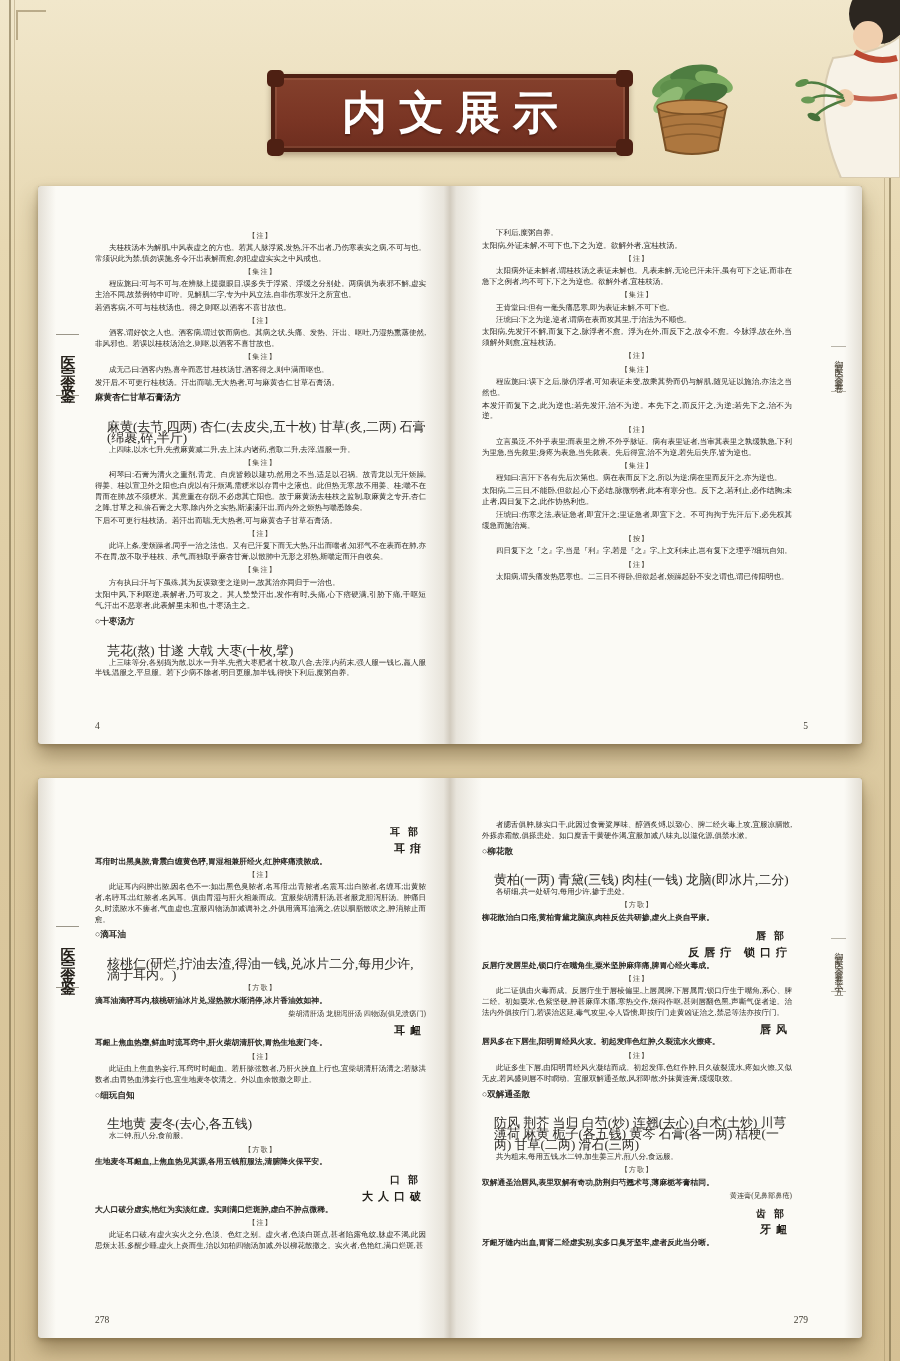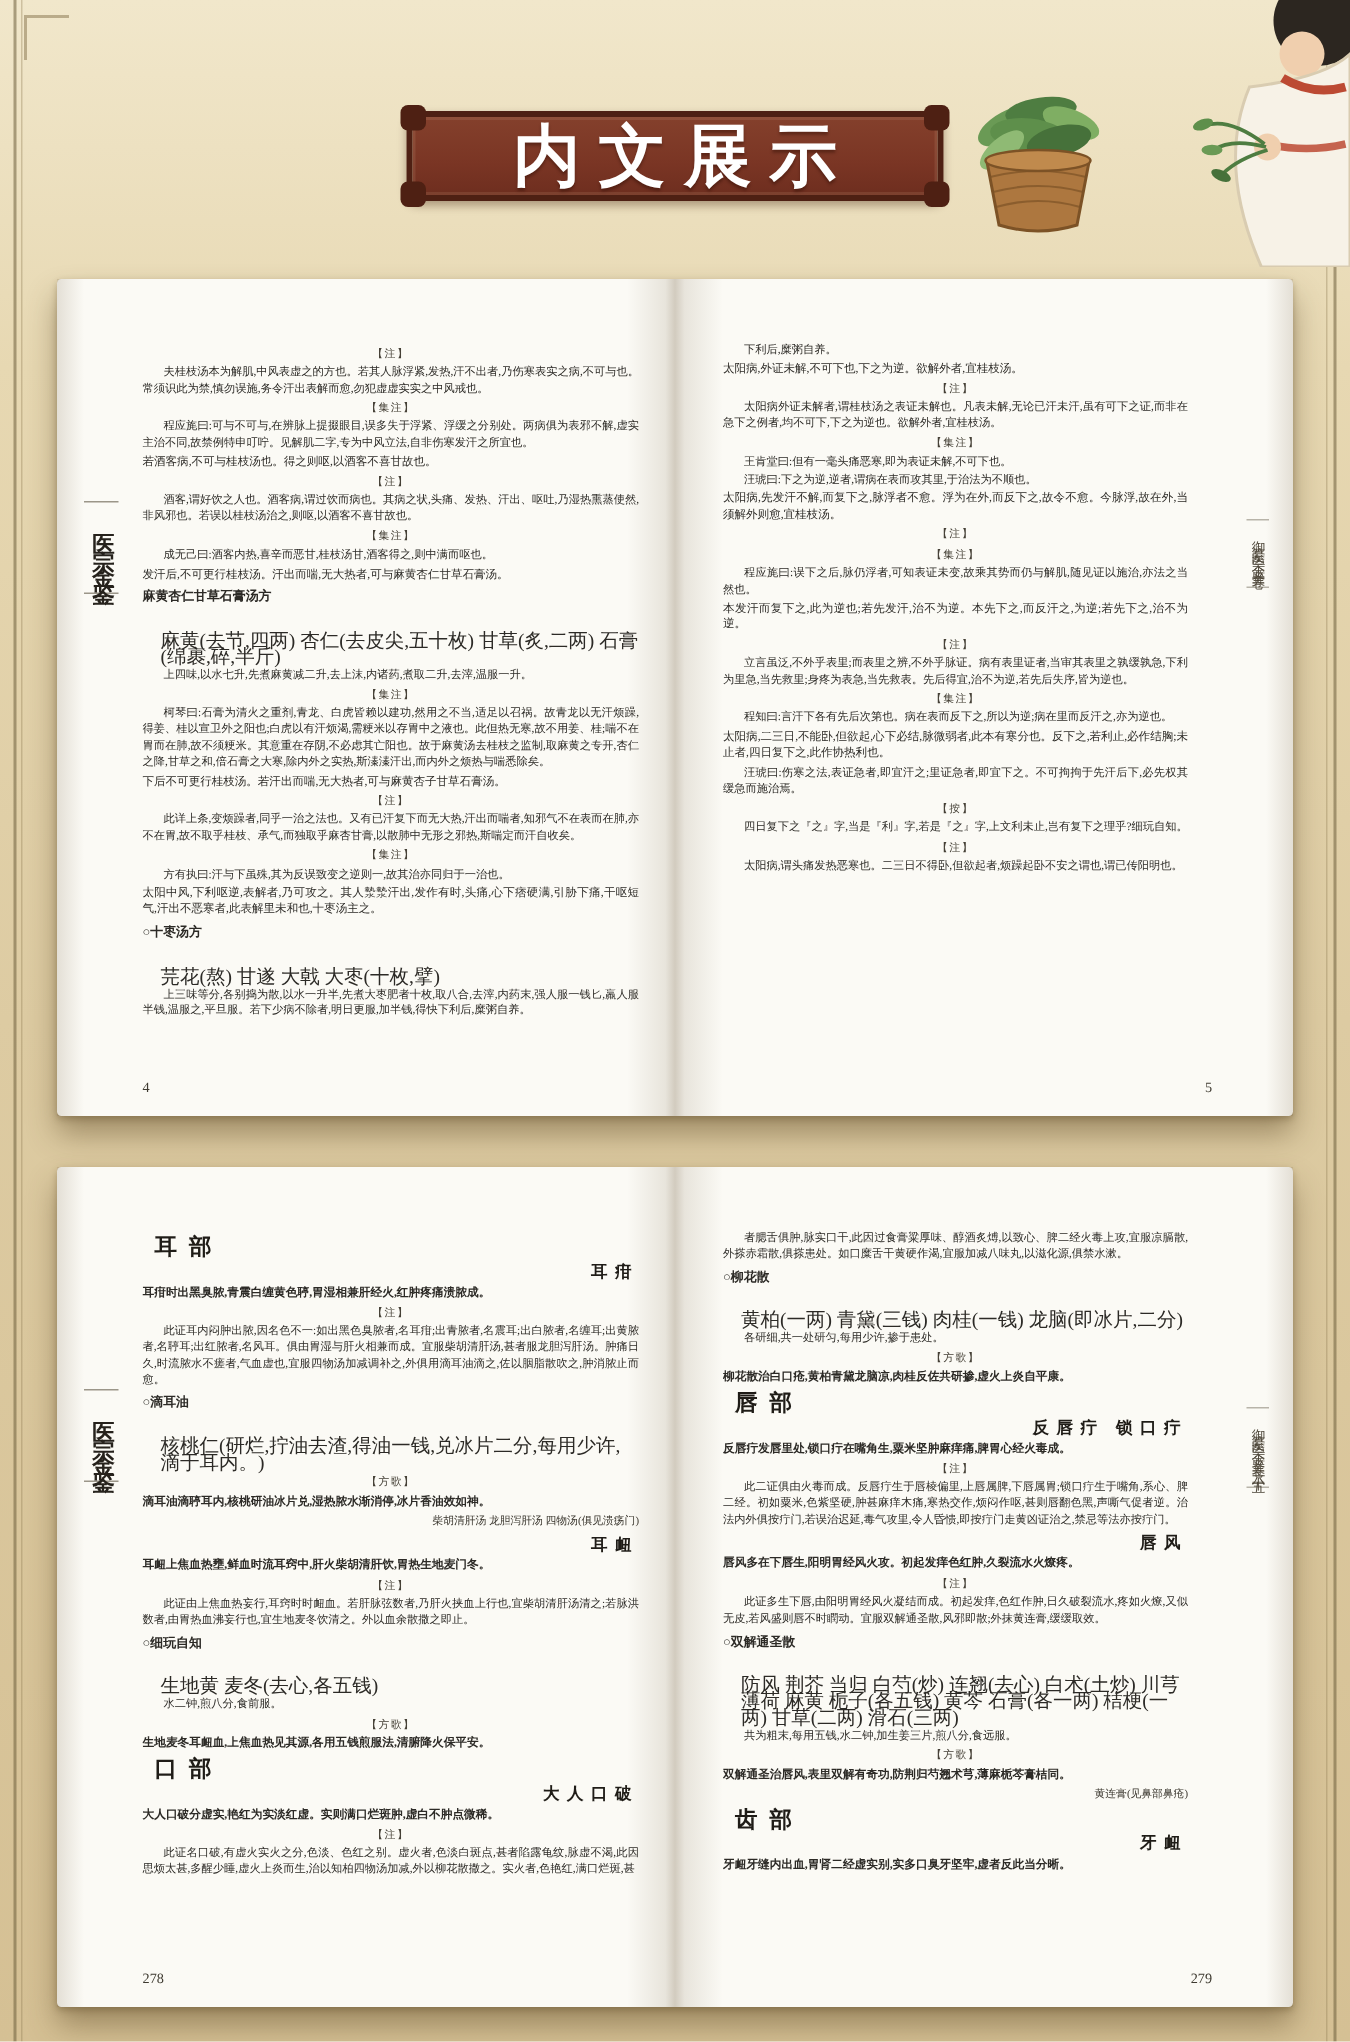--- a/index.html
+++ b/index.html
@@ -20,21 +20,21 @@
   .frame-line.inner { border-left:1px solid rgba(140,120,80,.35); }
   .frame-line.fl-left.inner { left:14px; }
   .frame-line.fl-right.inner { left:884px; }
   .corner-orn { position:absolute; width:30px; height:30px; border-top:2px solid rgba(120,100,60,.45); }
   .corner-orn.tl { left:16px; top:10px; border-left:2px solid rgba(120,100,60,.45); }
   .corner-orn.tr { right:16px; top:10px; border-right:2px solid rgba(120,100,60,.45); }
 
   
   .banner-wrap { position:absolute; left:50%; top:74px; transform:translateX(-50%); }
   .banner {
-    position:relative; width:358px; height:60px;
+    position:relative; width:358px; height:78px;
     background:linear-gradient(180deg,#84402c 0%,#7a3524 60%,#6e2e1f 100%);
     border:4px solid #4e2013; border-radius:8px;
     display:flex; align-items:center; justify-content:center;
     box-shadow:0 3px 6px rgba(60,30,10,.35), inset 0 0 0 2px rgba(255,230,190,.10);
   }
   .banner .knob { position:absolute; width:17px; height:17px; background:#4e2013; border-radius:5px; }
   .banner .knob.k1 { left:-8px; top:-8px; }
   .banner .knob.k2 { right:-8px; top:-8px; }
   .banner .knob.k3 { left:-8px; bottom:-8px; }
   .banner .knob.k4 { right:-8px; bottom:-8px; }
@@ -87,21 +87,21 @@
   }
   .pagenum { position:absolute; bottom:13px; font-size:9.5px; color:#3e3a30; z-index:2; }
   .pagenum.pn-left { left:57px; }
   .pagenum.pn-right { right:54px; }
 
   
   .blk { font-size:7.5px; line-height:10.8px; color:#2c2a26; text-align:justify; }
   .blk.p { text-indent:14px; margin-bottom:1px; }
   .blk.canon { font-weight:normal; font-size:7.7px; margin:2px 0; }
   .blk.tag { text-align:center; text-indent:0; font-size:7.2px; color:#454036; letter-spacing:1px; margin:2.5px 0 1.5px; }
-  .blk.h1 { text-align:left; text-indent:8px; font-size:15px; font-weight:bold; letter-spacing:8px; margin:7px 0 5px; color:#1f1c17; }
+  .blk.h1 { text-align:right; text-indent:8px; font-size:10px; font-weight:bold; letter-spacing:8px; margin:7px 0 5px; color:#1f1c17; }
   .blk.h2 { text-align:right; text-indent:5px; font-size:11px; font-weight:bold; letter-spacing:5px; margin:5px 0 3px; color:#1f1c17; }
   .blk.verse { text-indent:0; font-weight:bold; font-size:7.8px; margin:2px 0; }
   .blk.rtitle { font-weight:bold; font-size:8.6px; margin:4px 0 1.5px; }
   .blk.ing { text-align:left; padding-left:12px; font-size:13px; margin-bottom:1px;margin-top:19px; }
   .blk.ref { text-align:right; padding-left:12px; font-size:7.2px; color:#38342c; margin:1px 0; }
 </style>
 </head>
 <body>
 
 <div class="stage">

